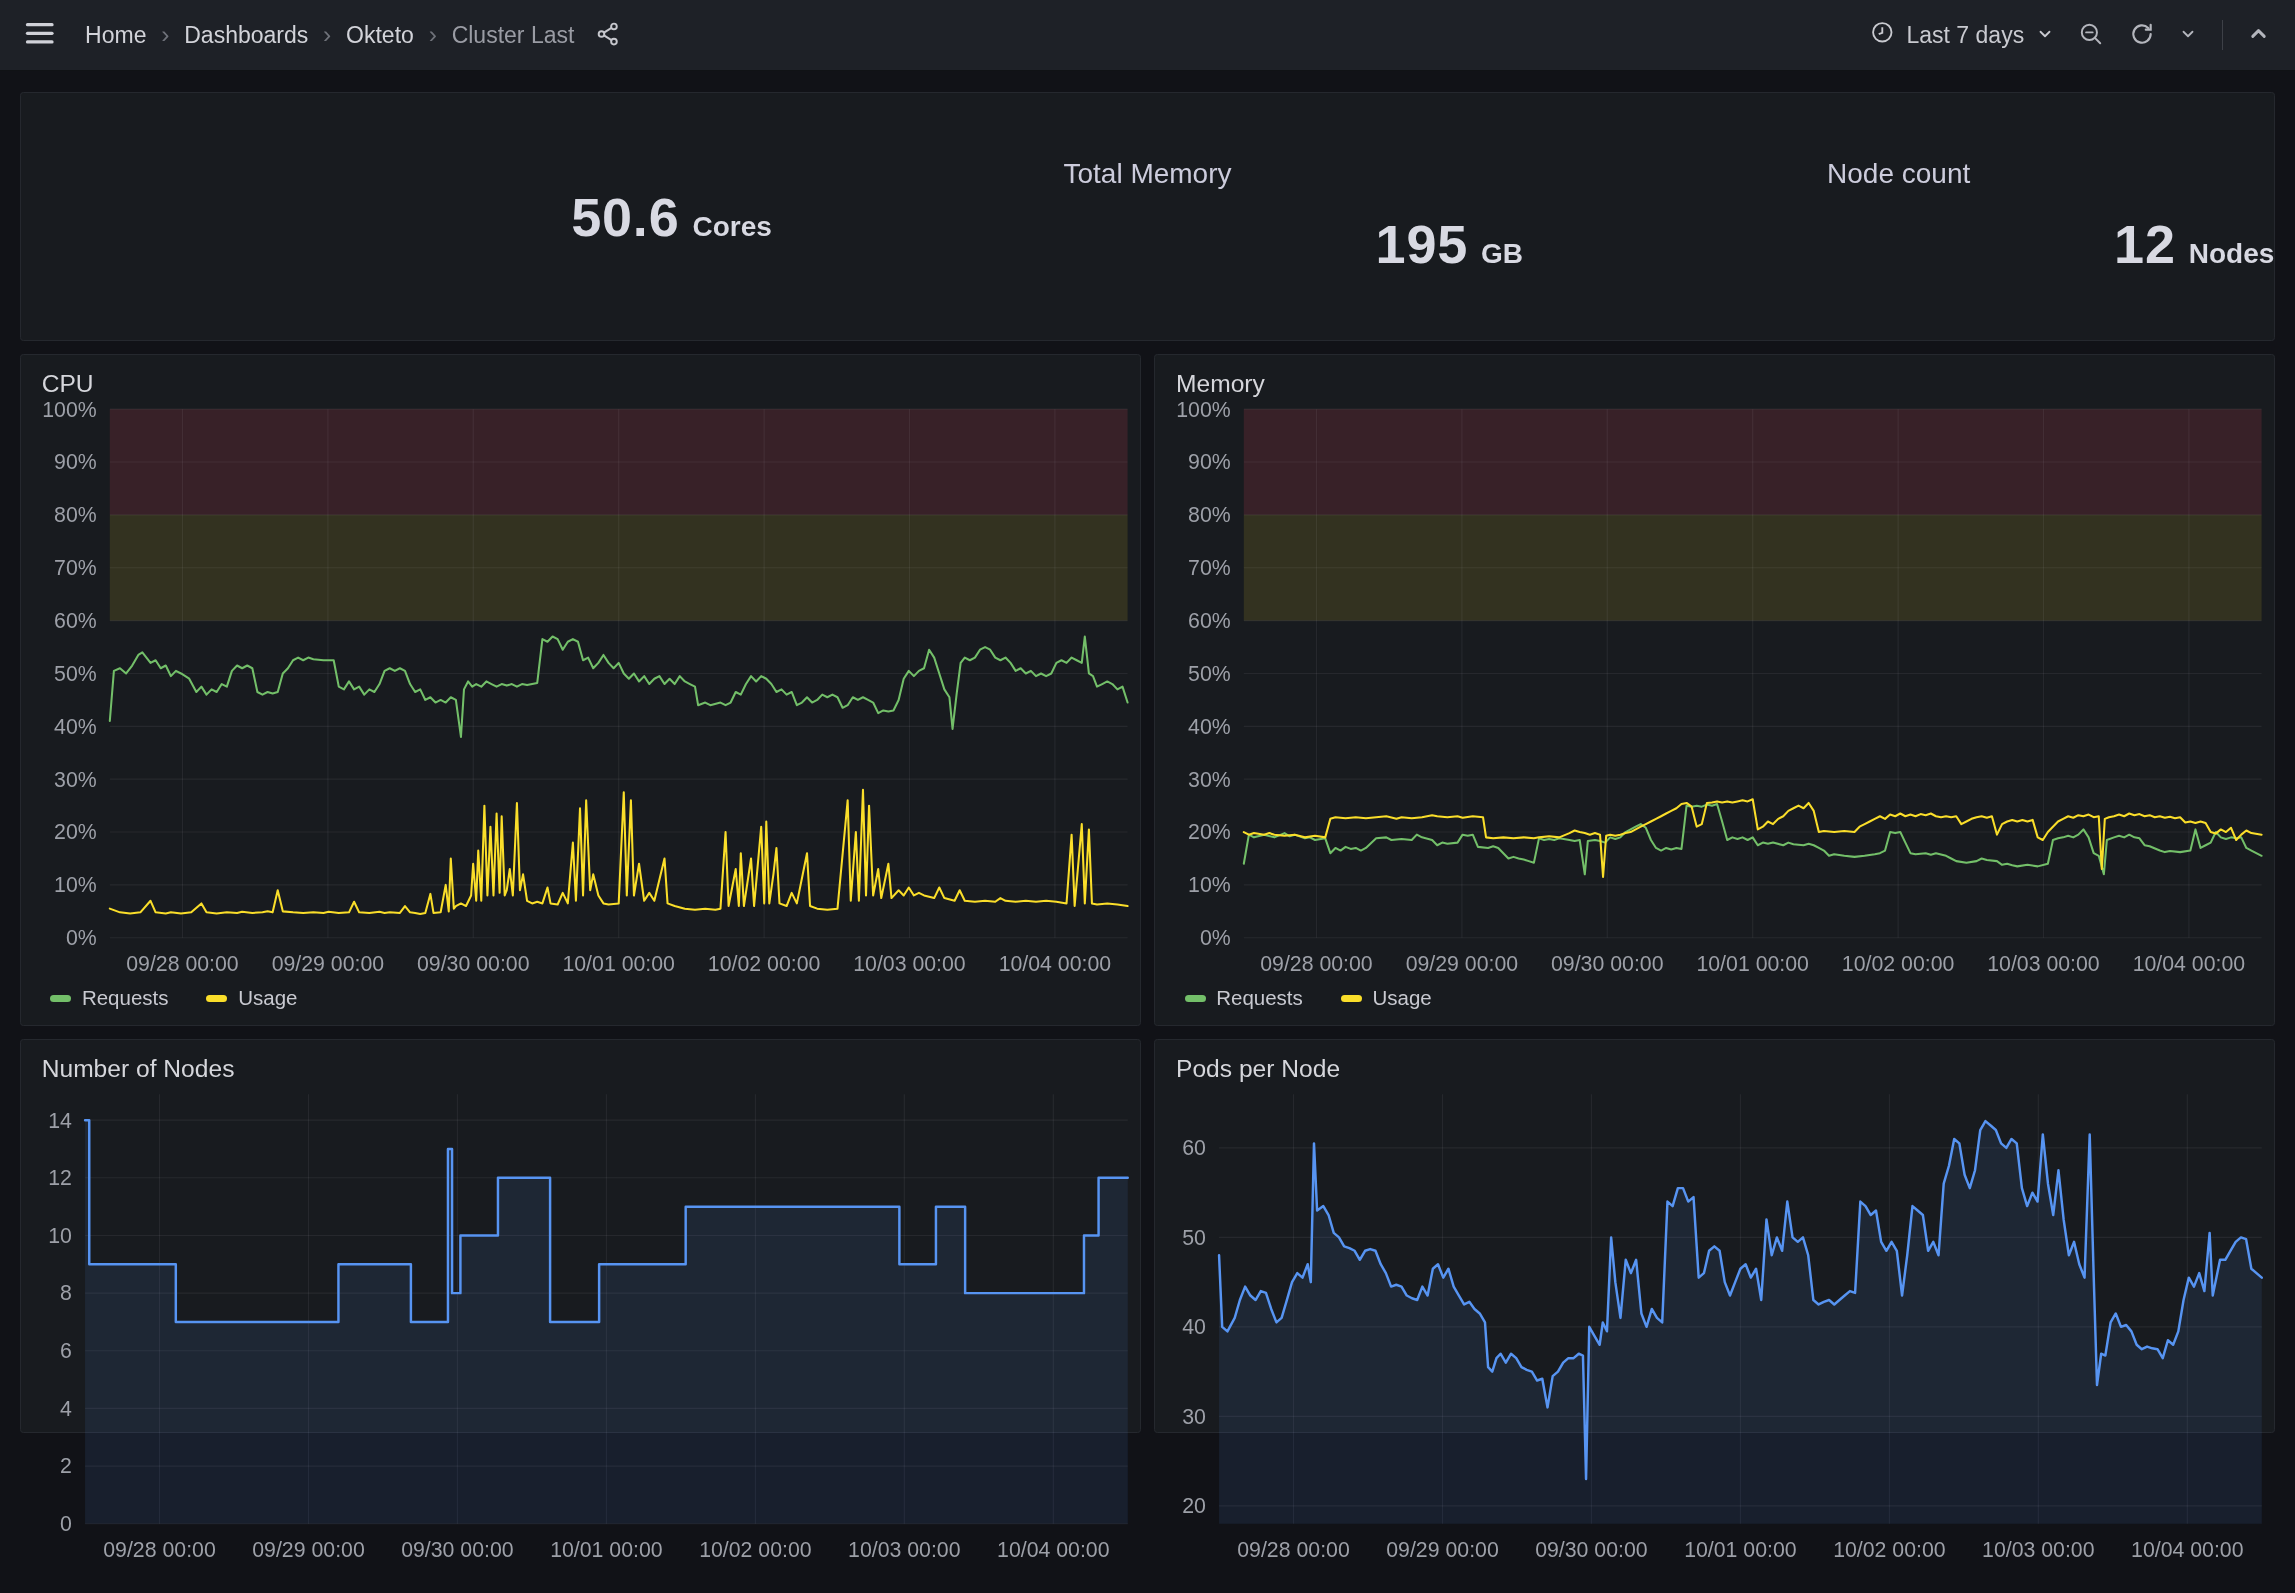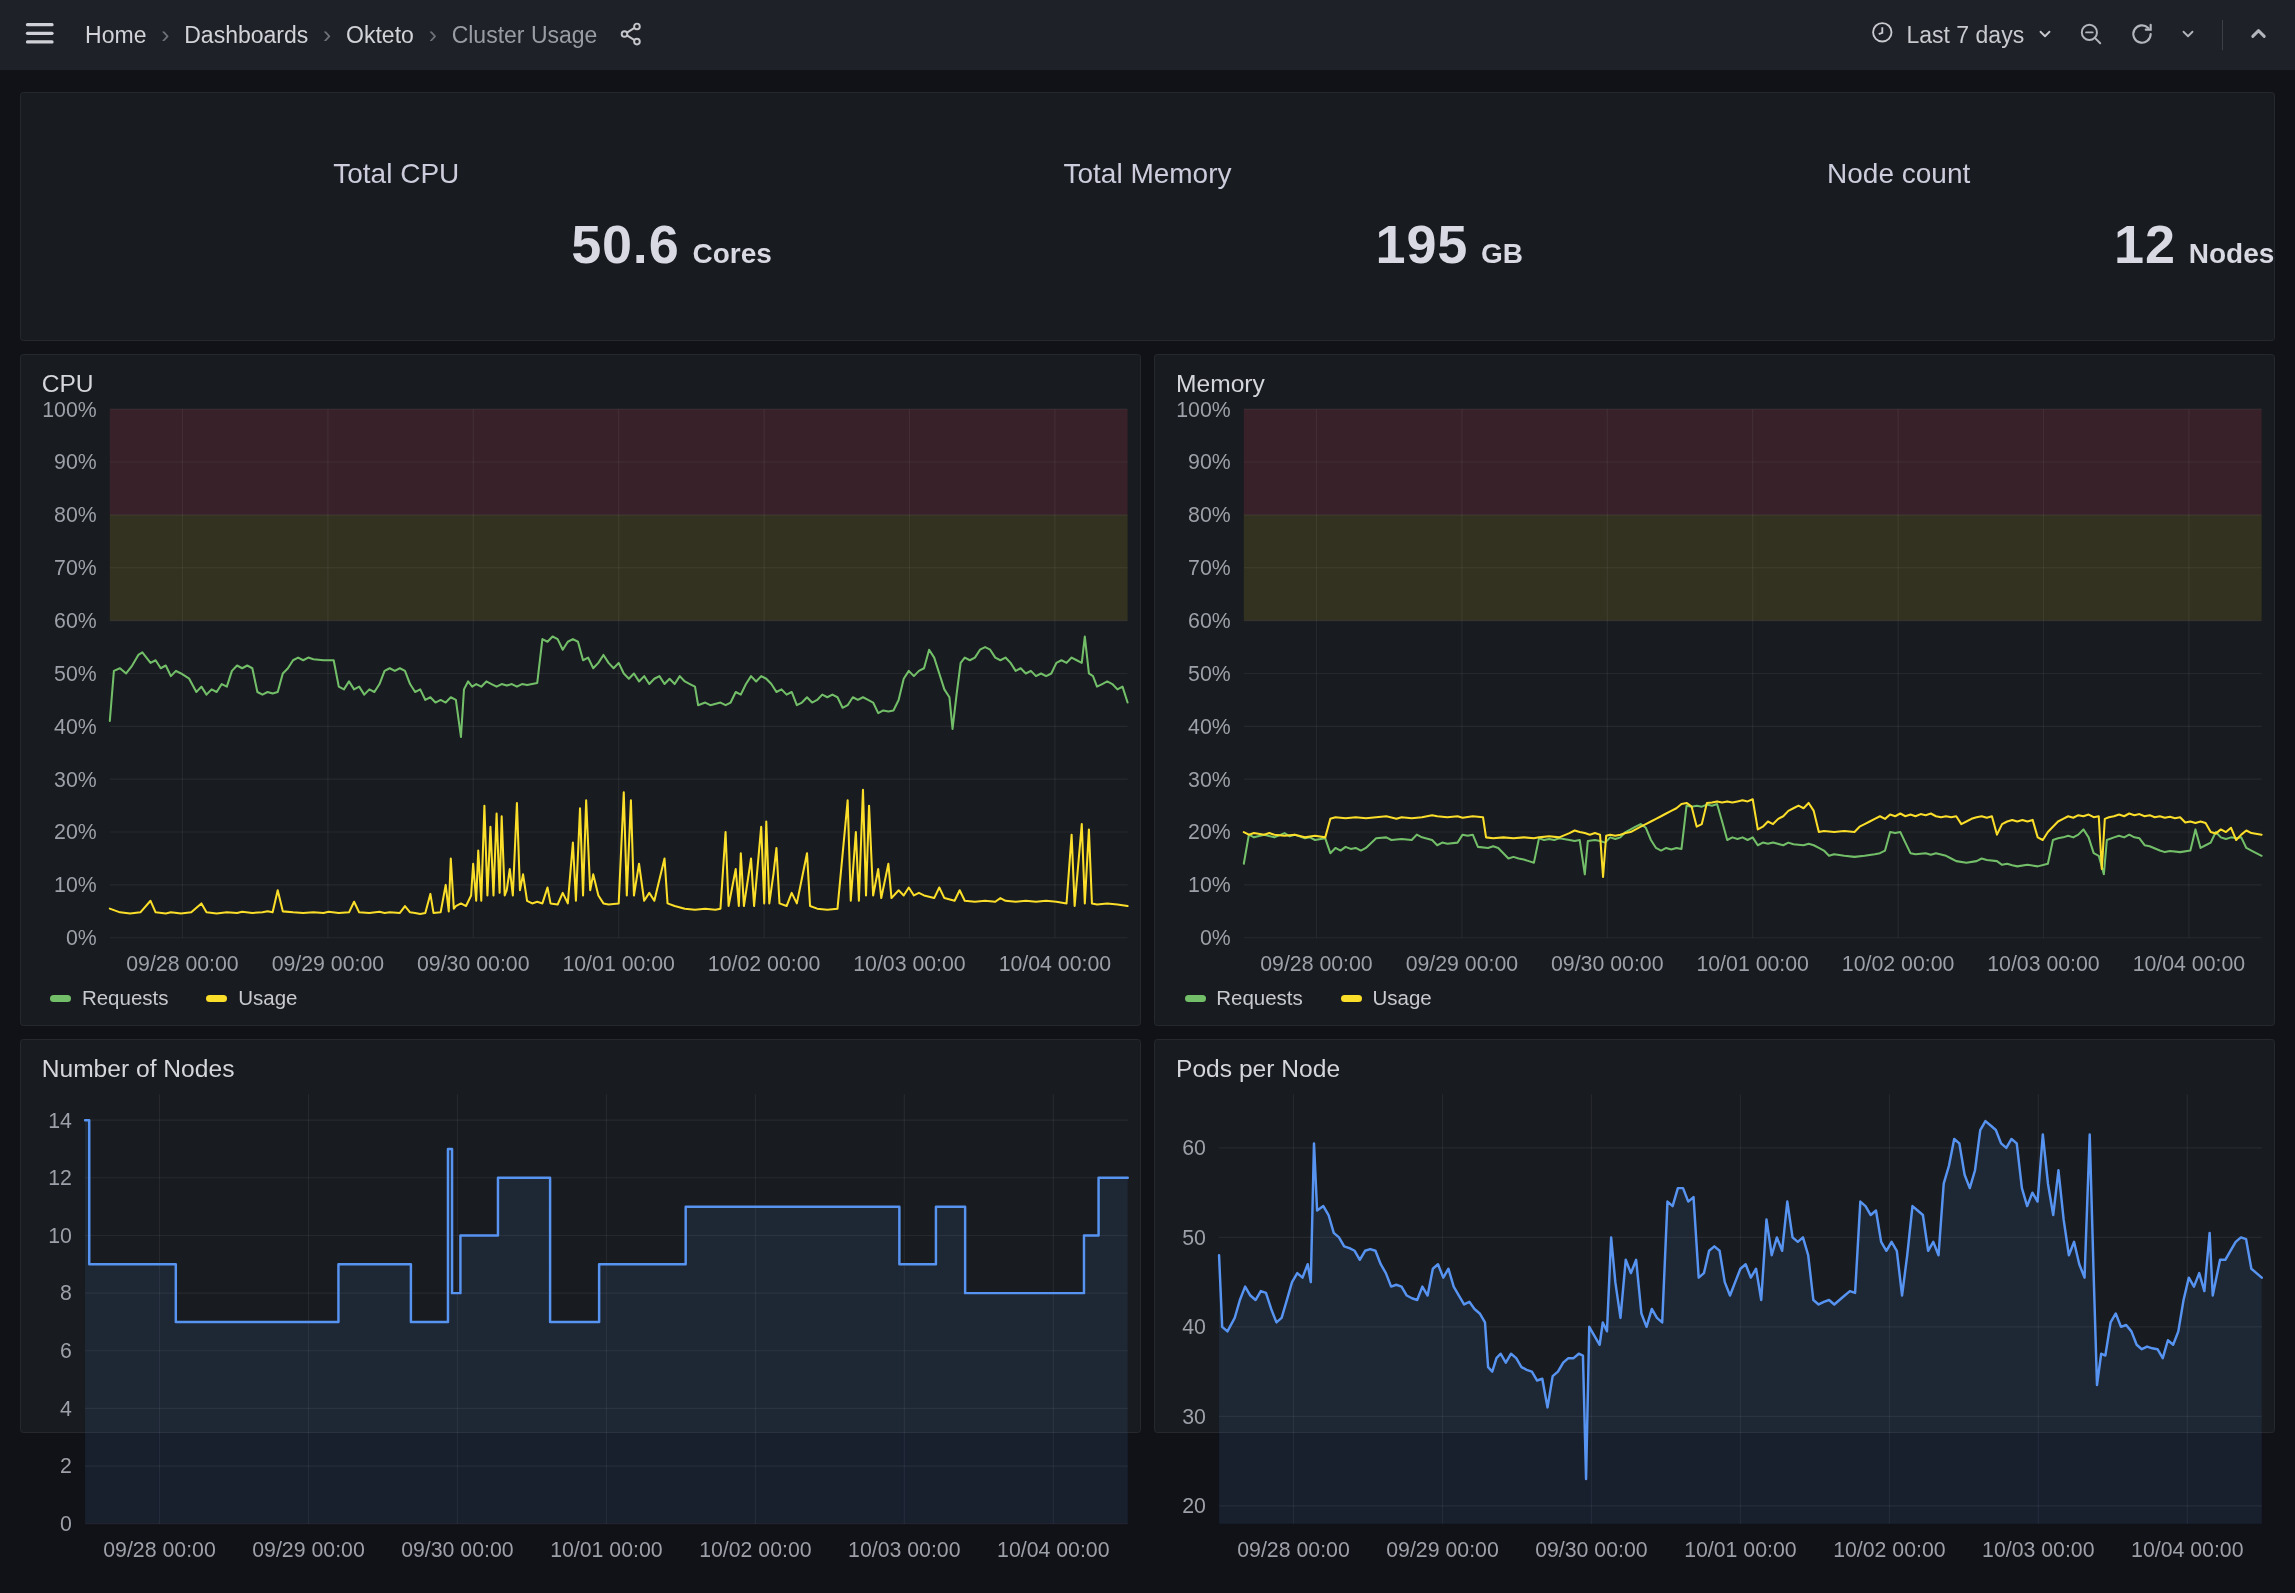--- a/index.html
+++ b/index.html
@@ -70,21 +70,21 @@
           </svg>
       </span>
     </button>
     <div class="crumbs">
       <span class="crumb">Home</span>
       <span class="crumb-sep">›</span>
       <span class="crumb">Dashboards</span>
       <span class="crumb-sep">›</span>
       <span class="crumb">Okteto</span>
       <span class="crumb-sep">›</span>
-      <span class="crumb current">Cluster Usage</span>
+      <span class="crumb current">Cluster Last</span>
     </div>
     <button class="icon-btn share-btn">
       <span>
         <svg width="26" height="26" viewBox="0 0 24 24" fill="none" stroke="currentColor" stroke-width="1.8">
             <circle cx="17.5" cy="5" r="2.6"></circle>
             <circle cx="6" cy="12" r="2.6"></circle>
             <circle cx="17.5" cy="19" r="2.6"></circle>
             <line x1="8.3" y1="10.7" x2="15.2" y2="6.3"></line>
             <line x1="8.3" y1="13.3" x2="15.2" y2="17.7"></line>
           </svg>
@@ -138,21 +138,20 @@
           </svg>
       </span>
     </button>
   </div>
 </nav>
 
 <main class="main">
 
   <section class="panel stats">
     <div class="stat">
-      <div class="stat-title">Total CPU</div>
       <div class="stat-value-row">
         <span class="stat-value">50.6</span>
         <span class="stat-unit">Cores</span>
       </div>
     </div>
     <div class="stat">
       <div class="stat-title">Total Memory</div>
       <div class="stat-value-row">
         <span class="stat-value">195</span>
         <span class="stat-unit">GB</span>

